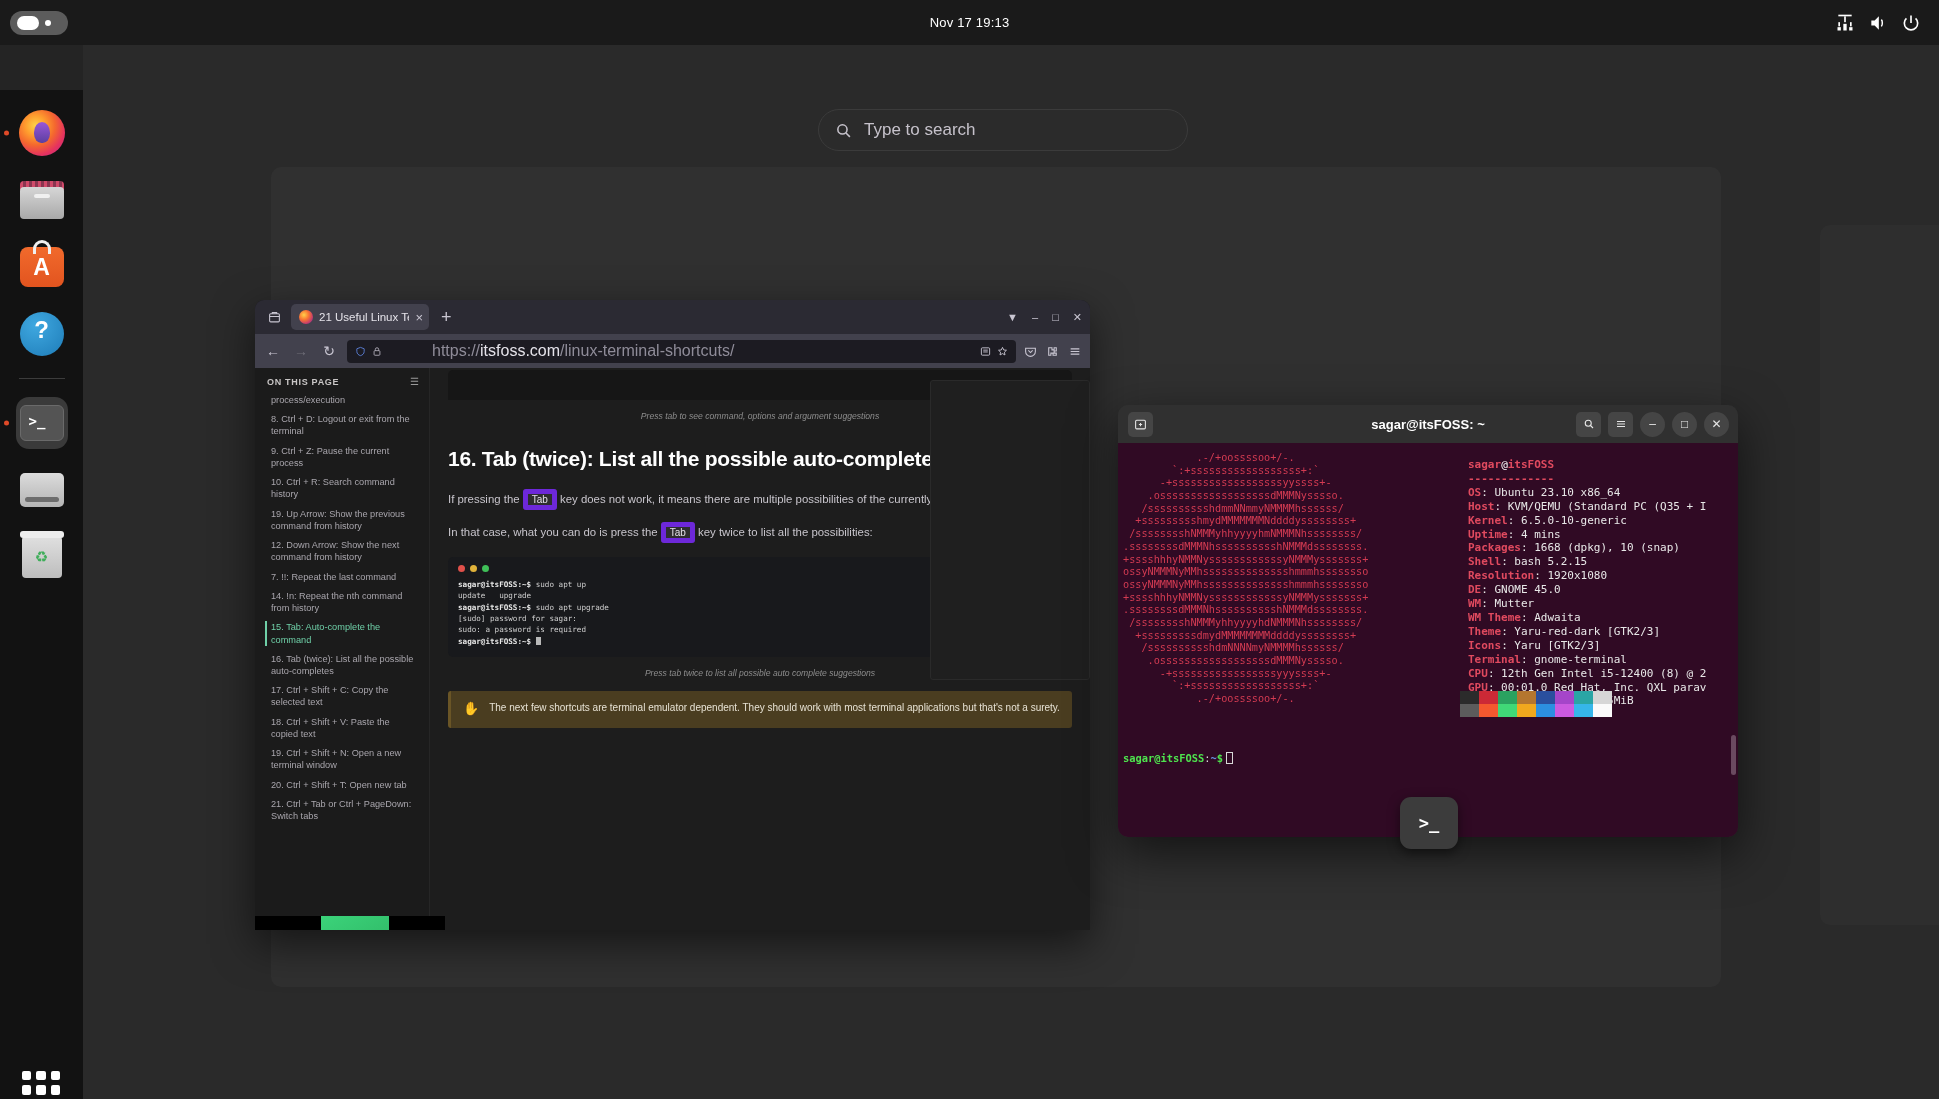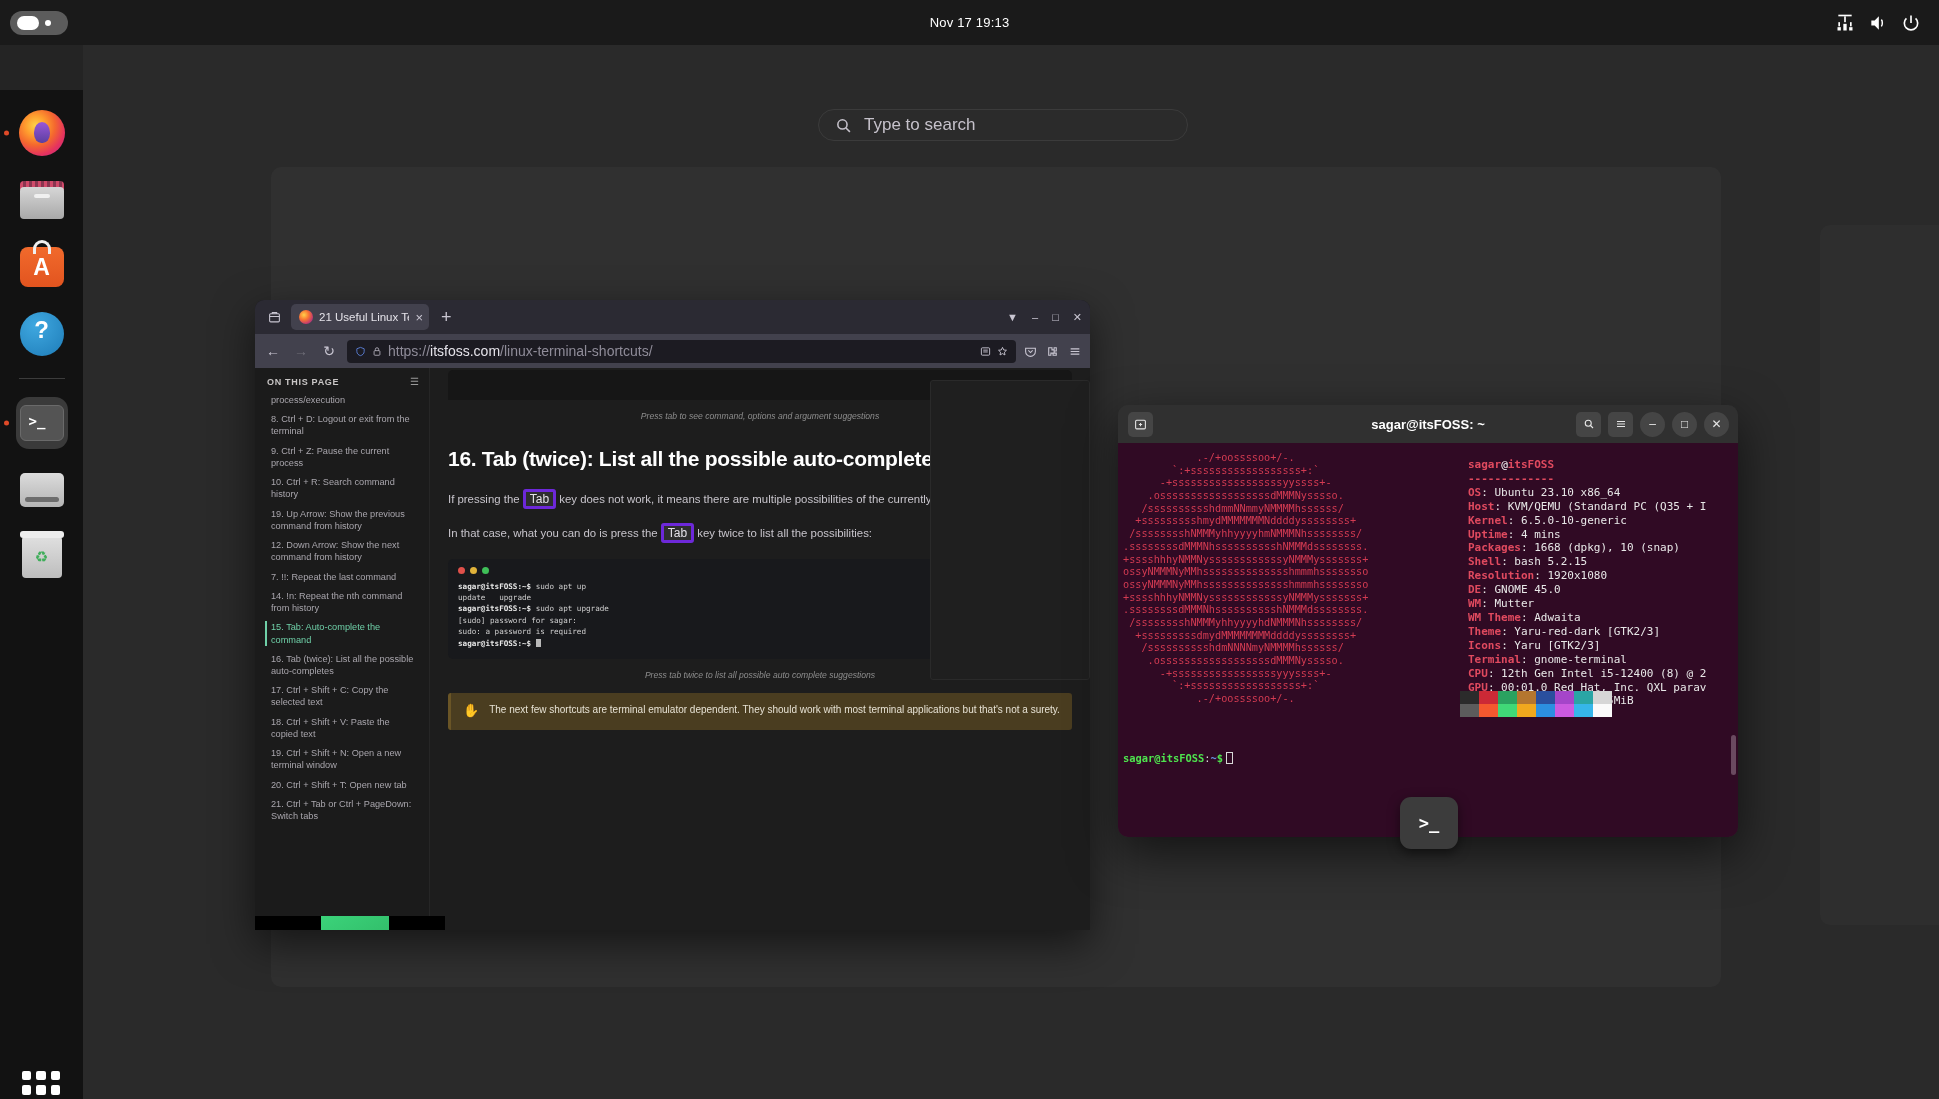--- a/index.html
+++ b/index.html
@@ -35,21 +35,21 @@
     position: absolute; left: 0; top: 45px; width: 1939px; height: 1054px;
     background: #242424;
   }
   #wallpaper-band {
     position: absolute; left: 83px; top: 0px; right: 0; bottom: 0;
     background: #2a2a2a;
   }
 
   
   #search-entry {
-    position: absolute; left: 818px; top: 64px; width: 370px; height: 32px;
+    position: absolute; left: 818px; top: 64px; width: 370px; height: 42px;
     background: #2b2b2b; border: 1px solid #3b3b3b; border-radius: 21px;
     display: flex; align-items: center; padding: 12px 16px; gap: 12px;
     z-index: 30;
   }
   #search-entry .ph { color: #c6c2cb; font-size: 17px; }
 
   
   #ws-plate {
     position: absolute; left: 271px; top: 122px; width: 1450px; height: 820px;
     background: #303030; border-radius: 10px;
@@ -90,21 +90,21 @@
   #ff-navbar {
     height: 34px; background: #42414d; display: flex; align-items: center;
     padding: 0 8px; gap: 8px;
   }
   .ff-nav-btn { color: #c9c6d2; font-size: 14px; width: 20px; text-align: center; }
   .ff-nav-btn.dim { color: #6f6d78; }
   #ff-urlbar {
     flex: 1; height: 23px; background: #1c1b22; border-radius: 4px;
     display: flex; align-items: center; gap: 6px; padding: 0 8px;
   }
-  #ff-url-text { font-size: 14px; color: #8f8c99; white-space: nowrap; }
+  #ff-url-text { font-size: 16px; color: #8f8c99; white-space: nowrap; margin-left: 44px; }
   #ff-url-text b { color: #e5e3ea; font-weight: normal; }
   #ff-navbar-right { display: flex; align-items: center; gap: 9px; }
 
   
   #ff-page { position: relative; height: 678px; background: #1b1b1b; display: flex; }
 
   #toc {
     width: 175px; background: #1b1b1b; padding: 8px 10px 0 12px;
     border-right: 1px solid #262626; flex: none; position: relative;
   }
@@ -119,22 +119,22 @@
 
   #article { flex: 1; position: relative; background: #1d1d1d;
     padding: 0 18px; overflow: hidden; }
   #code-top-strip { height: 30px; background: #161616; border-radius: 5px 5px 0 0;
     margin-top: 2px; }
   .caption { text-align: center; font-size: 8.6px; color: #8d8d8d;
     font-style: italic; margin: 11px 0 0; }
   #h2 { color: #ffffff; font-size: 21px; font-weight: bold; line-height: 1.12;
     margin: 26px 0 20px; letter-spacing: -.3px; }
   .para { color: #c8c5cc; font-size: 11.4px; line-height: 1.42; margin-bottom: 17px; }
-  .kbd { background: #2e2e2e; border: 3px solid #6d28d9; border-radius: 3px;
-    padding: 0 4px; font-size: 12px; color: #e4e1e8; }
+  .kbd { background: #2e2e2e; border: 5px solid #6d28d9; border-radius: 3px;
+    padding: 0 4px; font-size: 10px; color: #e4e1e8; }
 
   #code-block {
     background: #18191c; border-radius: 5px; padding: 8px 10px 10px;
     margin-top: 4px;
   }
   #code-dots { display: flex; gap: 5px; margin-bottom: 7px; }
   #code-dots i { width: 7px; height: 7px; border-radius: 50%; display: block; }
   #code-body { font-family: "DejaVu Sans Mono", monospace; font-size: 7.6px;
     line-height: 1.5; color: #cfcfcf; white-space: pre; }
   #code-body .p { color: #e8e8e8; font-weight: bold; }

